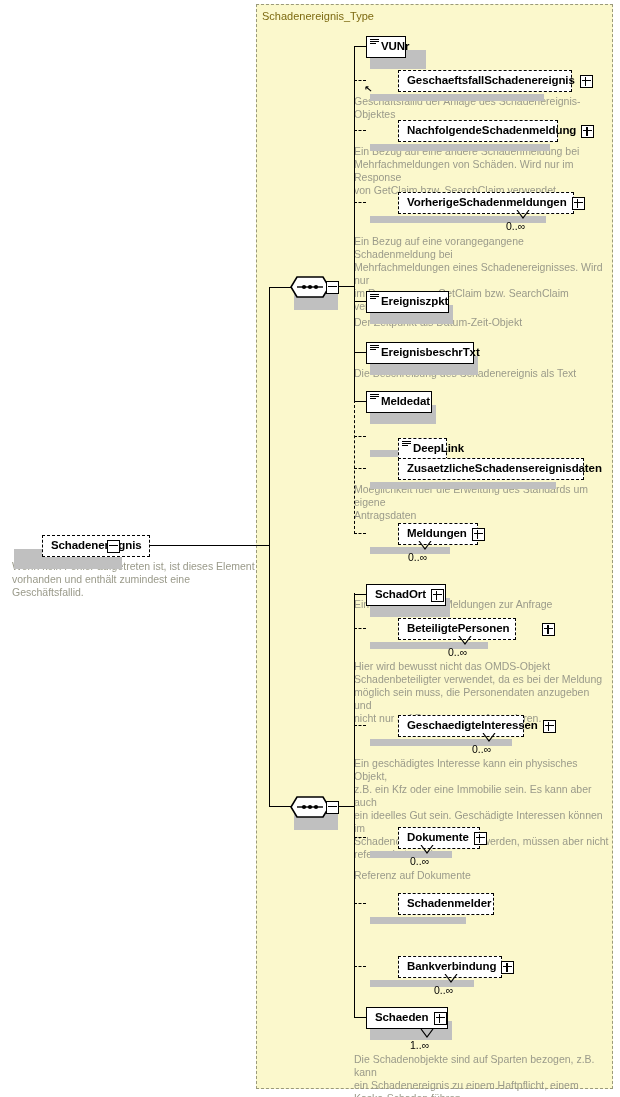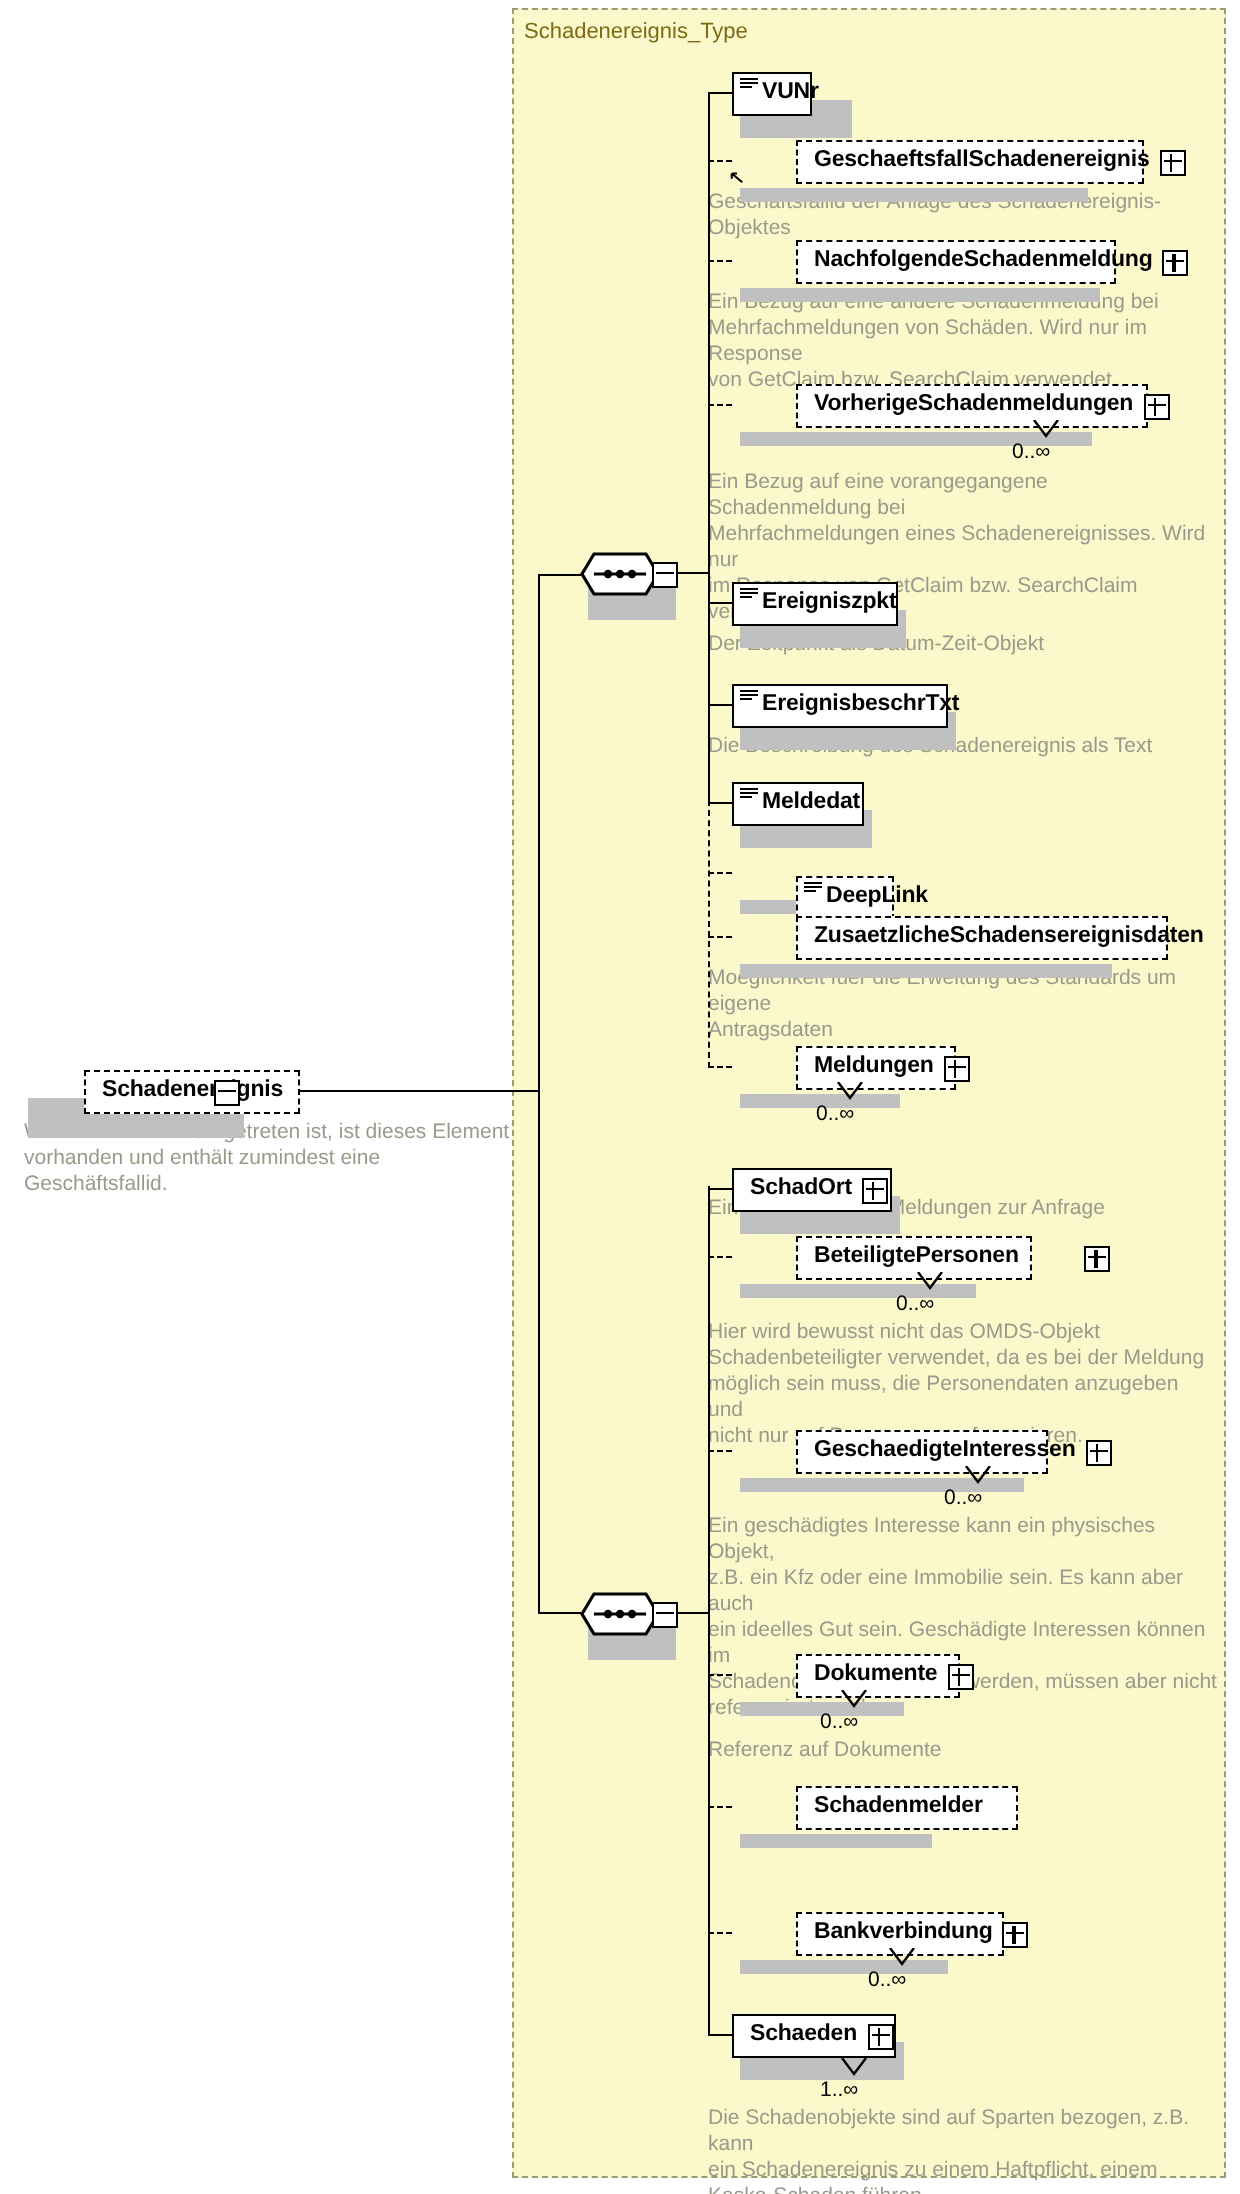--- a/index.html
+++ b/index.html
@@ -354,21 +354,21 @@
     <span class="plus"></span>
   </div>
   <svg class="occ-caret" style="left:420px;top:845px;" width="14" height="9" viewBox="0 0 14 9">
     <path d="M1,0 L7,8 L13,0" stroke="#000" stroke-width="1.2" fill="none"></path>
   </svg>
   <div class="occurs" style="left:410px;top:855px;">0..∞</div>
   <div class="anno" style="left:354px;top:869px;width:252px;">Referenz auf Dokumente</div>
 
   <div class="dln h" style="left:354px;top:903px;width:12px;"></div>
   <div class="shadow" style="left:370px;top:917px;width:96px;height:7px;"></div>
-  <div class="node optional" style="left:366px;top:893px;width:111px;padding-left:8px;">
+  <div class="node optional" style="left:366px;top:893px;width:96px;padding-left:8px;">
     <span class="label">Schadenmelder</span>
   </div>
 
   <div class="dln h" style="left:354px;top:966px;width:12px;"></div>
   <div class="shadow" style="left:370px;top:980px;width:104px;height:7px;"></div>
   <div class="node optional" style="left:366px;top:956px;width:104px;padding-left:8px;">
     <span class="label">Bankverbindung</span>
     <span class="plus"></span>
   </div>
   <svg class="occ-caret" style="left:444px;top:974px;" width="14" height="9" viewBox="0 0 14 9">

